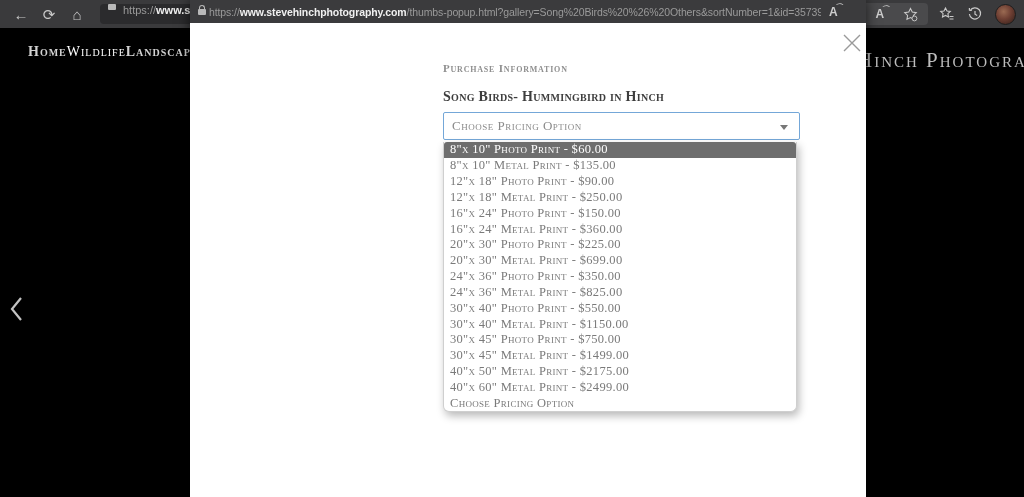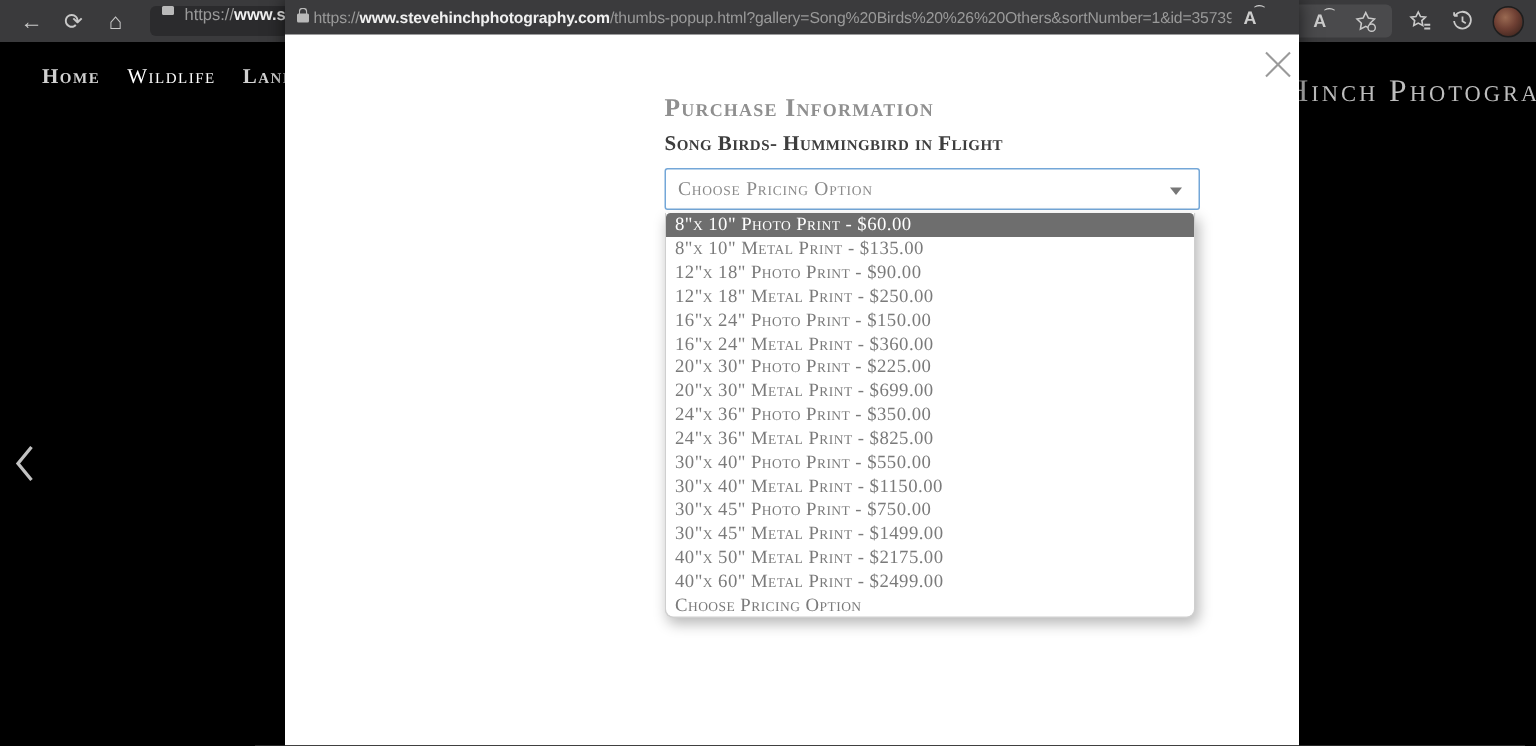--- a/index.html
+++ b/index.html
@@ -22,39 +22,39 @@
           background:radial-gradient(circle at 40% 35%, #9a6a52 0%, #6e3f33 45%, #2e1d18 100%);
           border:1px solid #1e1e1e;}
   .lockicon{display:inline-block;position:relative;width:8px;height:6px;background:#b9b9b9;border-radius:1px;margin:0 3px 0 8px;}
   .lockicon:before{content:"";position:absolute;left:1px;top:-4px;width:4px;height:4px;
                    border:1.2px solid #b9b9b9;border-bottom:none;border-radius:3px 3px 0 0;}
   .read-aloud{position:relative;color:#cdcdcd;font-size:12px;font-weight:bold;}
   .read-aloud i{position:absolute;top:-3px;right:-6px;font-style:normal;font-size:8px;}
 
   
   .page{position:absolute;left:0;top:28px;width:1024px;height:469px;background:#000;z-index:1;}
-  .nav{position:absolute;left:28px;top:16px;display:flex;gap:18px;white-space:nowrap;}
+  .nav{position:absolute;left:28px;top:16px;display:flex;white-space:nowrap;}
   .nav span{font-family:"Liberation Serif",serif;font-variant:small-caps;font-size:14px;
             letter-spacing:1px;color:#d2d2d2;font-weight:600;}
   .nav span.active{color:#ffffff;font-weight:400;}
   .site-title{position:absolute;left:857px;top:20px;font-family:"Liberation Serif",serif;
               font-variant:small-caps;font-size:21px;letter-spacing:2px;color:#bdbdbd;white-space:nowrap;}
   .prev-chevron{position:absolute;left:8px;top:268px;}
 
   
   .popup{position:absolute;left:190px;top:0;width:676px;height:497px;background:#ffffff;z-index:2;
          box-shadow:0 0 12px rgba(0,0,0,0.65);}
   .popup-addr{position:absolute;left:0;top:0;width:676px;height:23px;background:#3b3b3d;
               display:flex;align-items:center;overflow:hidden;}
   .popup-addr .url{white-space:nowrap;font-size:10.5px;letter-spacing:-0.1px;max-width:612px;overflow:hidden;}
   .popup-addr .read-aloud{margin-left:8px;margin-right:10px;flex:none;}
 
   .close-x{position:absolute;left:652px;top:33px;width:20px;height:20px;cursor:pointer;}
   .purchase-heading{position:absolute;left:253px;top:62px;font-family:"Liberation Serif",serif;
-              font-variant:small-caps;font-size:17px;letter-spacing:0.8px;color:#8f8f8f;font-weight:600;}
+              font-variant:small-caps;font-size:11px;letter-spacing:0.8px;color:#8f8f8f;font-weight:600;}
   .product-title{position:absolute;left:253px;top:89px;font-family:"Liberation Serif",serif;
               font-variant:small-caps;font-size:14px;letter-spacing:0.3px;color:#3d3d3d;font-weight:700;}
   .select-box{position:absolute;left:253px;top:112px;width:357px;height:28px;background:#fff;
               border:1px solid #74a7d8;box-sizing:border-box;border-radius:2px;
               display:flex;align-items:center;cursor:pointer;}
   .select-box .sel-text{font-family:"Liberation Serif",serif;font-variant:small-caps;font-size:13px;
               letter-spacing:0.5px;color:#8a8a8a;margin-left:8px;}
   .caret{position:absolute;right:11px;top:12px;width:0;height:0;
          border-left:4px solid transparent;border-right:4px solid transparent;border-top:5px solid #777;}
   .option-list{position:absolute;left:253px;top:142px;width:354px;height:270px;background:#fff;
@@ -131,21 +131,21 @@
       <span class="read-aloud"><span>A</span><i>⌒</i></span>
     </div>
 
     <span class="close-x">
       <svg width="20" height="20" viewBox="0 0 20 20">
           <path d="M2 2l16 16M18 2L2 18" stroke="#9a9a9a" stroke-width="1.4"></path>
         </svg>
     </span>
 
     <div class="purchase-heading">Purchase Information</div>
-    <div class="product-title">Song Birds- Hummingbird in Flight</div>
+    <div class="product-title">Song Birds- Hummingbird in Hinch</div>
 
     <div class="select-box">
       <span class="sel-text">Choose Pricing Option</span>
       <span class="caret"></span>
     </div>
 
     <div class="option-list">
         <div class="option highlighted">8"x 10" Photo Print - $60.00</div>
         <div class="option">8"x 10" Metal Print - $135.00</div>
         <div class="option">12"x 18" Photo Print - $90.00</div>

